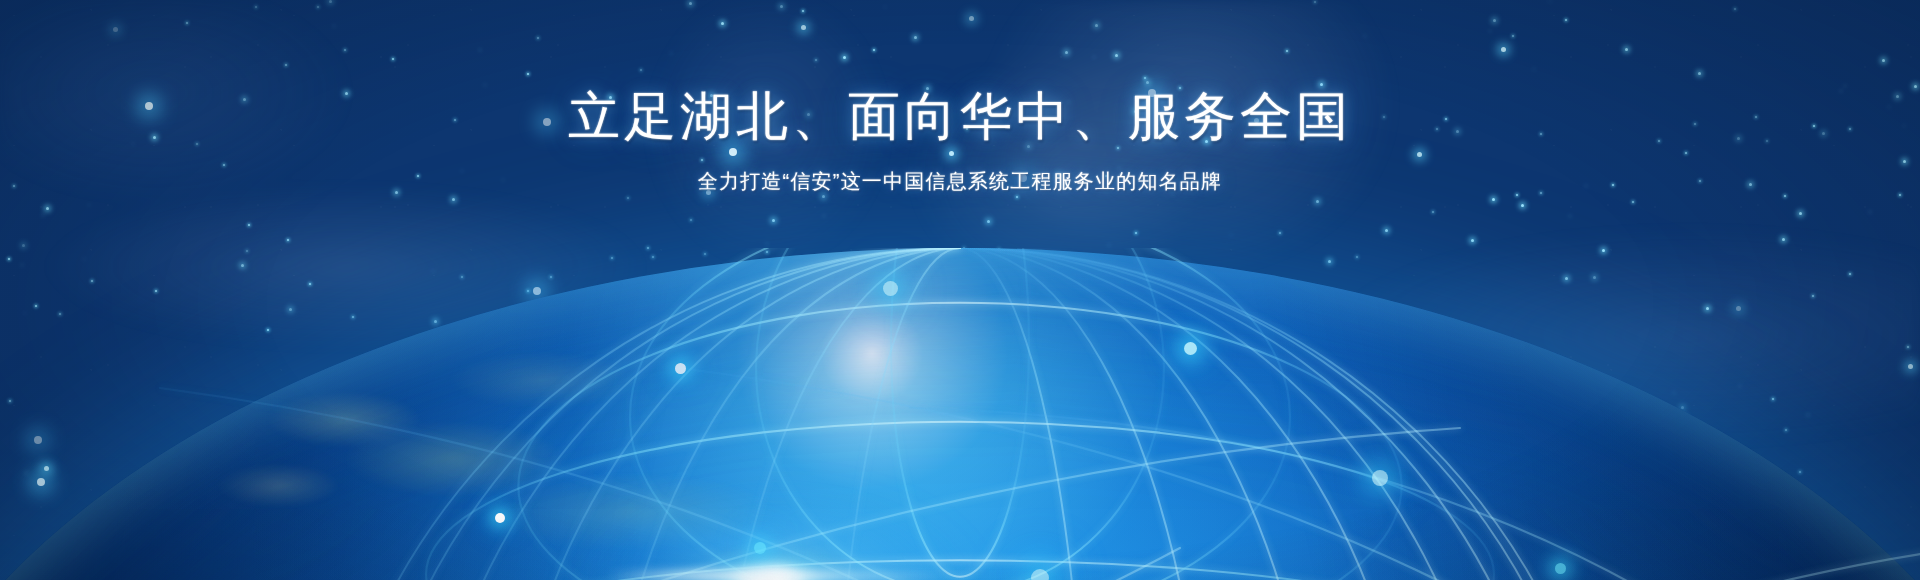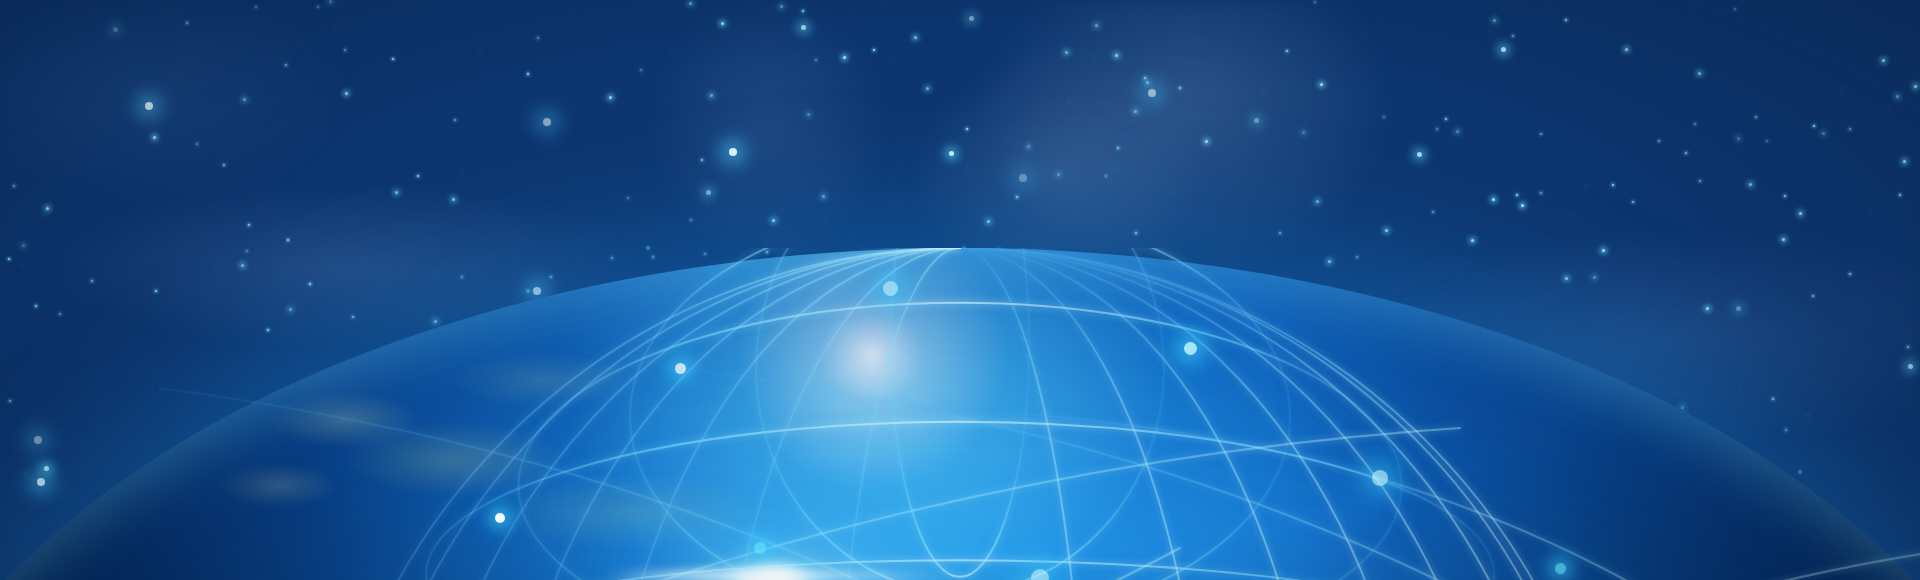--- a/index.html
+++ b/index.html
@@ -513,14 +513,18 @@
         <div class="node" style="width: 16px; height: 16px; left: 1512px; top: 222px; background: rgb(189, 246, 255); box-shadow: rgba(60, 215, 255, 0.8) 0px 0px 24px 8px, rgba(30, 150, 240, 0.4) 0px 0px 48px 14px; opacity: 0.68;"></div>
         <div class="node" style="width: 10px; height: 10px; left: 635px; top: 265px; background: rgb(255, 255, 255); box-shadow: rgba(60, 215, 255, 0.8) 0px 0px 15px 5px, rgba(30, 150, 240, 0.4) 0px 0px 30px 9px; opacity: 0.99;"></div>
         <div class="node" style="width: 12px; height: 12px; left: 894px; top: 294px; background: rgb(95, 226, 255); box-shadow: rgba(60, 215, 255, 0.8) 0px 0px 18px 6px, rgba(30, 150, 240, 0.4) 0px 0px 36px 10px; opacity: 0.7;"></div>
         <div class="node" style="width: 18px; height: 18px; left: 1171px; top: 321px; background: rgb(189, 246, 255); box-shadow: rgba(60, 215, 255, 0.8) 0px 0px 27px 9px, rgba(30, 150, 240, 0.4) 0px 0px 54px 16px; opacity: 0.66;"></div>
         <div class="node" style="width: 11px; height: 11px; left: 1694.5px; top: 314.5px; background: rgb(95, 226, 255); box-shadow: rgba(60, 215, 255, 0.8) 0px 0px 16px 6px, rgba(30, 150, 240, 0.4) 0px 0px 32px 9px; opacity: 0.81;"></div>
       </div>
   </div>
 
   <div class="vignette"></div>
 
+  <div id="text-block">
+    <div id="title">立足湖北、面向华中、服务全国</div>
+    <div id="subtitle">全力打造“信安”这一中国信息系统工程服务业的知名品牌</div>
+  </div>
 
 </div>
 
 </body></html>

